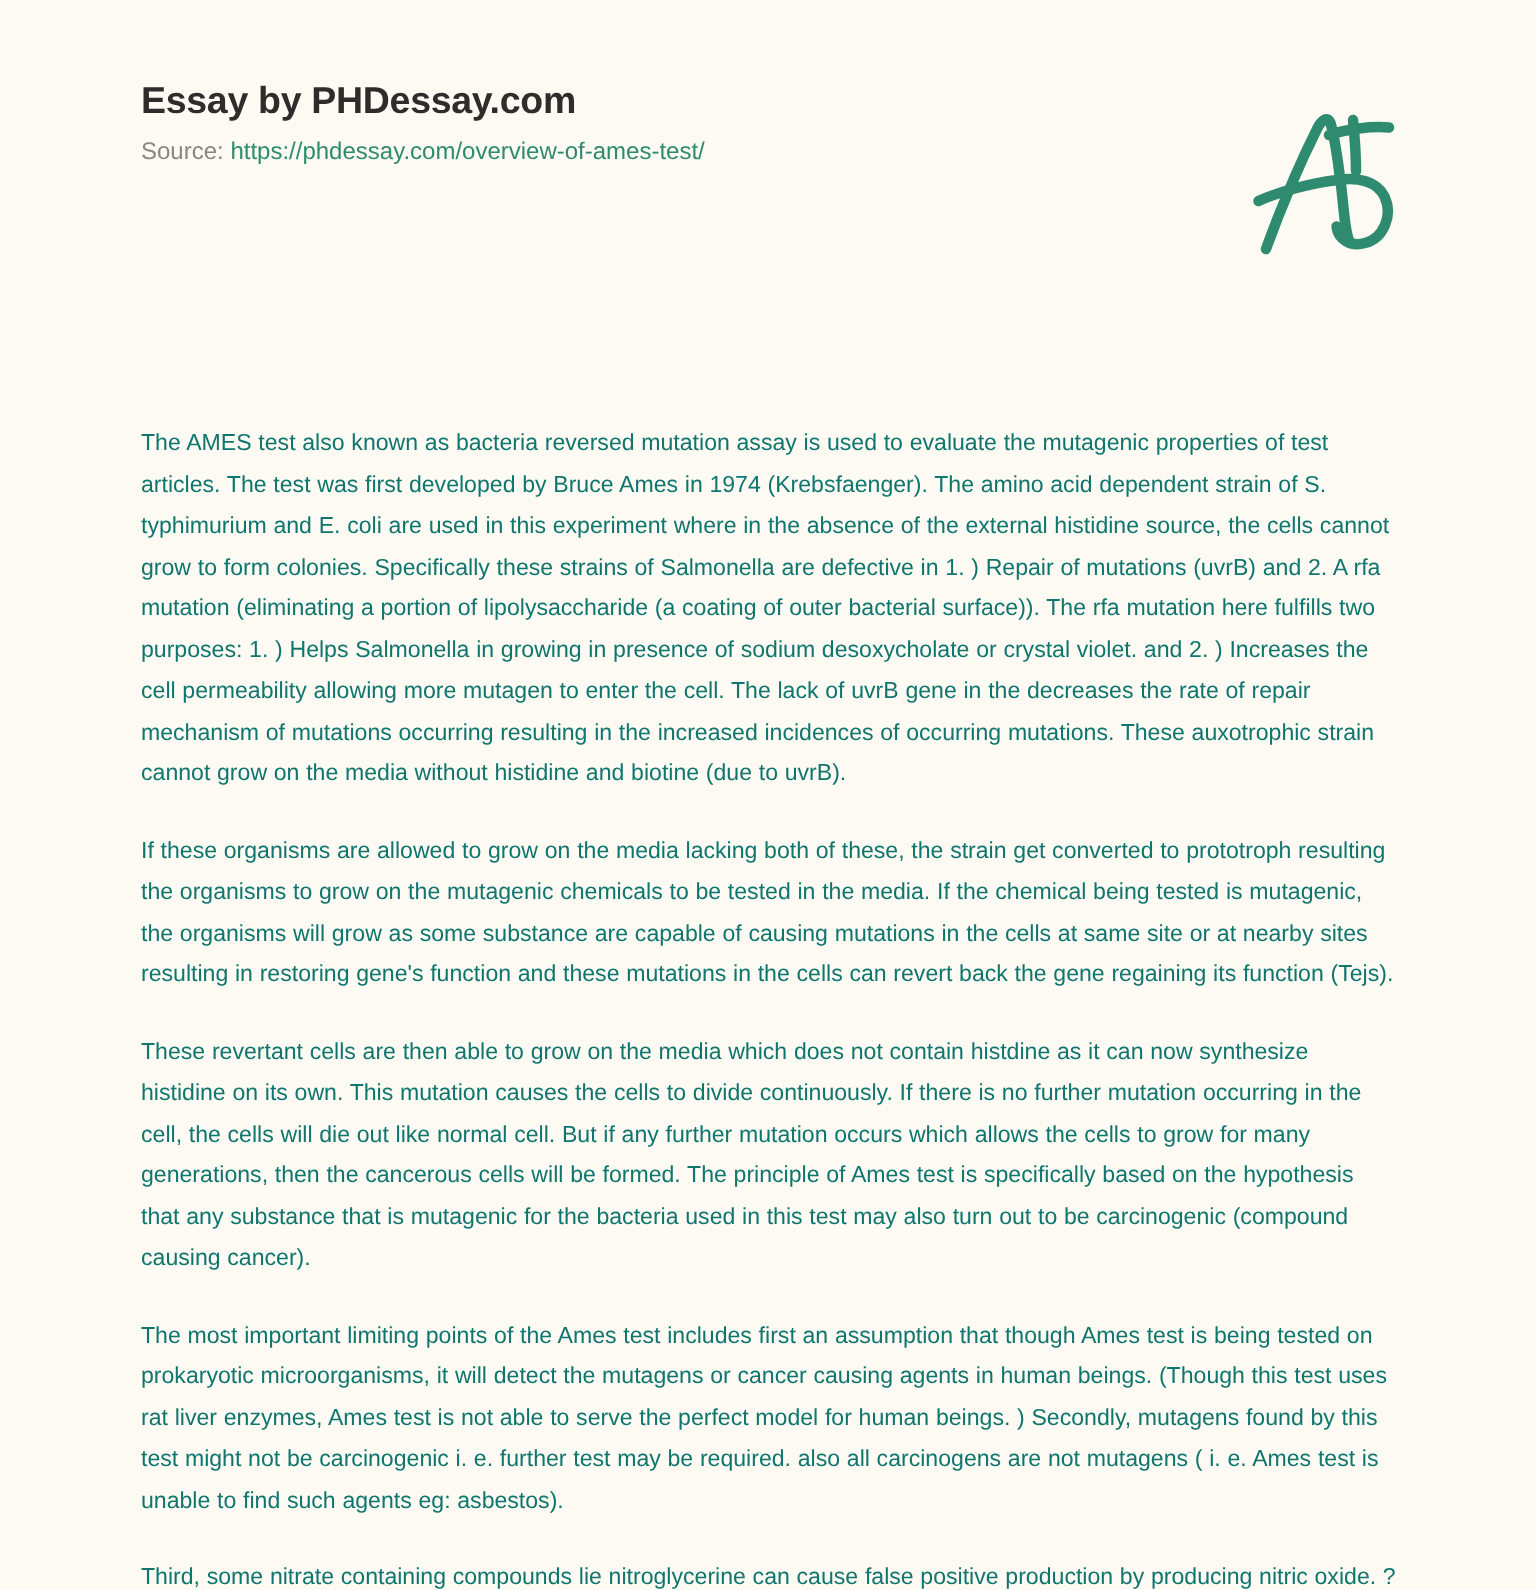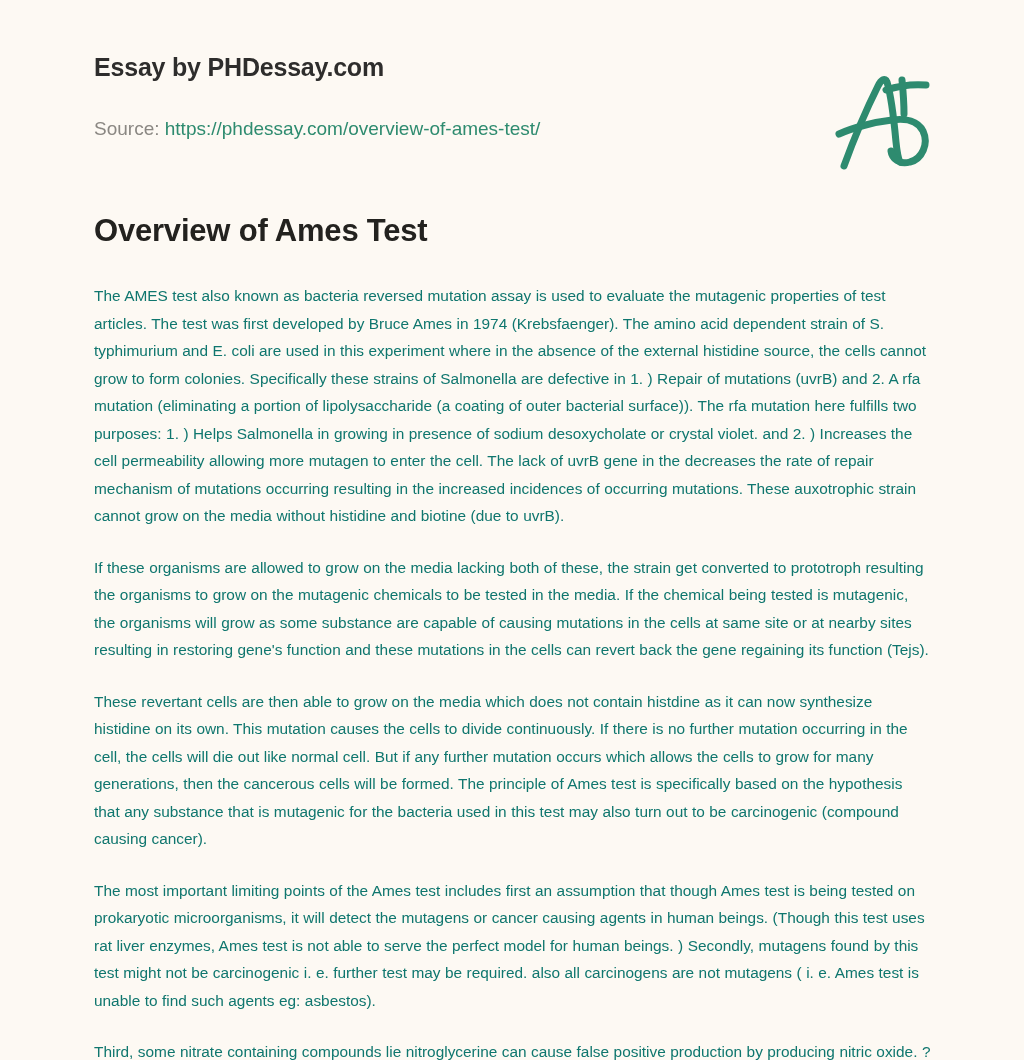--- a/index.html
+++ b/index.html
@@ -34,22 +34,22 @@
   .brand-line {
     font-size: 25px;
     font-weight: bold;
     color: #2e2d2c;
     letter-spacing: -0.2px;
     line-height: 1.2;
     margin: 0;
     white-space: nowrap;
   }
   .source-line {
-    margin-top: 35px;
-    font-size: 19px;
+    margin-top: 10px;
+    font-size: 16px;
     color: #8a8782;
     line-height: 1.3;
     white-space: nowrap;
   }
   .source-link {
     color: #2e8b6f;
     text-decoration: none;
   }
 
   
@@ -110,21 +110,20 @@
 
       <path d="M14 108 C 22 86, 36 52, 48 28 C 51 22, 55 19, 57 24 C 60 34, 64 62, 66 84 C 67 94, 68 100, 70 104" stroke-width="7"></path>
       <path d="M9 76 C 22 70, 44 64, 62 62" stroke-width="7"></path>
 
       <path d="M62 62 C 76 60, 88 63, 93 73 C 99 86, 92 101, 80 104 C 70 107, 62 101, 61 93" stroke-width="7"></path>
       <path d="M72 22 C 73 32, 74 45, 74 56" stroke-width="7"></path>
       <path d="M56 32 C 68 28, 84 26, 96 27" stroke-width="7"></path>
     </svg>
   </div>
 
-  <h1 class="doc-title">Overview of Ames Test</h1>
 
   <div class="body-copy">
     <p>The AMES test also known as bacteria reversed mutation assay is used to evaluate the mutagenic properties of test articles. The test was first developed by Bruce Ames in 1974 (Krebsfaenger). The amino acid dependent strain of S. typhimurium and E. coli are used in this experiment where in the absence of the external histidine source, the cells cannot grow to form colonies. Specifically these strains of Salmonella are defective in 1. ) Repair of mutations (uvrB) and 2. A rfa mutation (eliminating a portion of lipolysaccharide (a coating of outer bacterial surface)). The rfa mutation here fulfills two purposes: 1. ) Helps Salmonella in growing in presence of sodium desoxycholate or crystal violet. and 2. ) Increases the cell permeability allowing more mutagen to enter the cell. The lack of uvrB gene in the decreases the rate of repair mechanism of mutations occurring resulting in the increased incidences of occurring mutations. These auxotrophic strain cannot grow on the media without histidine and biotine (due to uvrB).</p>
     <p>If these organisms are allowed to grow on the media lacking both of these, the strain get converted to prototroph resulting the organisms to grow on the mutagenic chemicals to be tested in the media. If the chemical being tested is mutagenic, the organisms will grow as some substance are capable of causing mutations in the cells at same site or at nearby sites resulting in restoring gene's function and these mutations in the cells can revert back the gene regaining its function (Tejs).</p>
     <p>These revertant cells are then able to grow on the media which does not contain histdine as it can now synthesize histidine on its own. This mutation causes the cells to divide continuously. If there is no further mutation occurring in the cell, the cells will die out like normal cell. But if any further mutation occurs which allows the cells to grow for many generations, then the cancerous cells will be formed. The principle of Ames test is specifically based on the hypothesis that any substance that is mutagenic for the bacteria used in this test may also turn out to be carcinogenic (compound causing cancer).</p>
     <p>The most important limiting points of the Ames test includes first an assumption that though Ames test is being tested on prokaryotic microorganisms, it will detect the mutagens or cancer causing agents in human beings. (Though this test uses rat liver enzymes, Ames test is not able to serve the perfect model for human beings. ) Secondly, mutagens found by this test might not be carcinogenic i. e. further test may be required. also all carcinogens are not mutagens ( i. e. Ames test is unable to find such agents eg: asbestos).</p>
     <p>Third, some nitrate containing compounds lie nitroglycerine can cause false positive production by producing nitric oxide. ? Works Cited 1. Krebsfaenger, Niels. "AMES TEST: Bacterial Reversed Mutation Assay. " Genpharmtox, Assay Sheet AMES TEST. Gen Pharm Tox, n. d. Web. 21 Nov 2012. . 2. Te</p>
   </div>
 
 </div>

